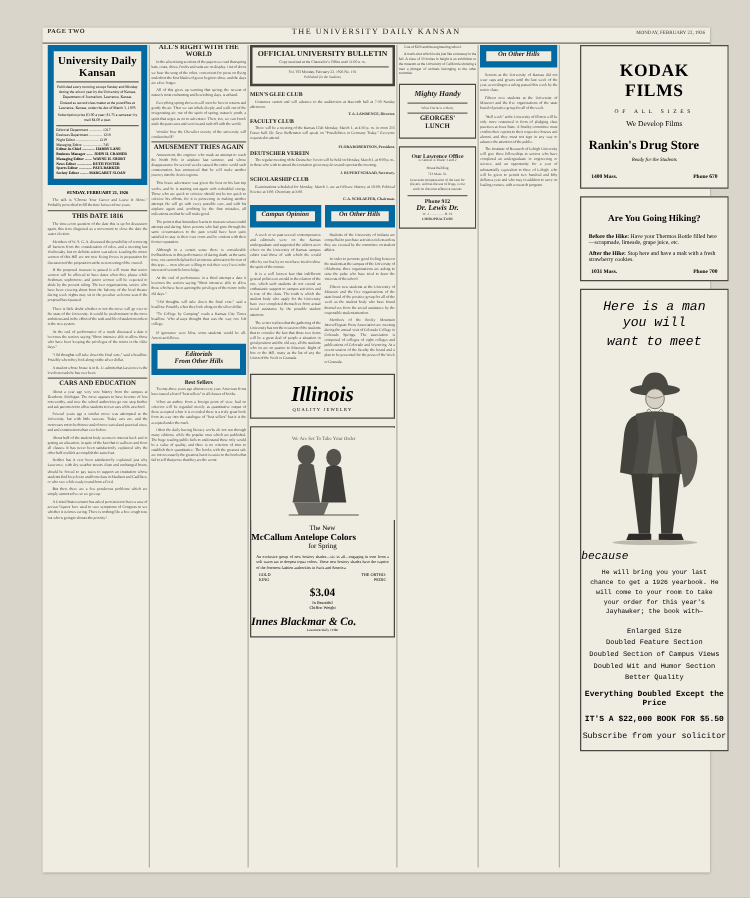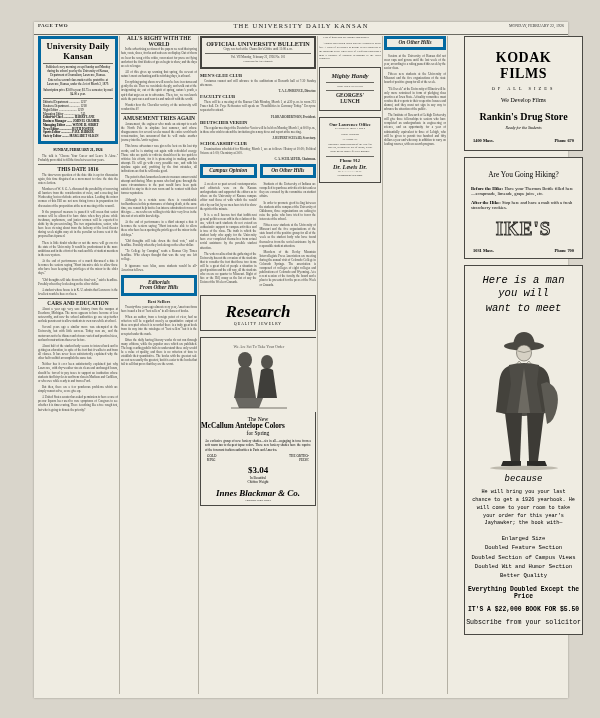--- a/index.html
+++ b/index.html
@@ -16,66 +16,66 @@
   .c2{left:83px;width:76px;}
   .c3{left:162px;width:116px;}
   .c4{left:281px;width:62px;}
   .c5{left:346px;width:62px;}
   .c6{left:426px;width:119px;}
   .rule-v{position:absolute;top:0;bottom:0;width:1px;background:#b4b0a4;}
   .hd{font-weight:bold;text-align:center;line-height:1.05;color:#1d1d1b;}
   .hd.h2{font-size:6.2px;}
   .hd.h3{font-size:5.4px;}
   .hd.h4{font-size:4.6px;}
-  .box{border:3px solid #0369a1;padding:2px;margin-bottom:4px;}
+  .box{border:5px solid #0369a1;padding:2px;margin-bottom:4px;}
   .box2{border:2px solid #44433e;padding:3px;margin-bottom:5px;}
   .hr{height:1px;background:#6a6962;margin:2px 0;}
   .txt{font-size:3.1px;line-height:1.32;text-align:justify;color:#3a3a36;
        -webkit-hyphens:auto;hyphens:auto;word-spacing:-0.2px;}
   .txt p{margin:0 0 2.2px 0;text-indent:4px;}
   .small{font-size:2.8px;line-height:1.3;text-align:center;color:#3d3d39;}
   .small p{margin:0 0 1.5px 0;}
   .sub{font-size:3.6px;text-align:center;font-weight:bold;margin:2px 0 2px;}
   
   .ad{border:1px solid #4a4944;background:#efece2;margin-bottom:6px;position:relative;}
   .ad-pad{padding:5px 6px;}
   .ad-title{font-family:"Liberation Serif",serif;text-align:center;font-weight:bold;}
   .kodak .ad-title{font-size:14px;letter-spacing:.5px;margin:8px 0 4px;}
   .kodak .l2{font-size:4.4px;text-align:center;letter-spacing:3px;margin-bottom:6px;}
   .kodak .l3{font-size:6px;text-align:center;margin-bottom:8px;}
-  .kodak .l4{font-size:10px;text-align:center;font-weight:bold;margin:6px 0 3px;}
+  .kodak .l4{font-size:10px;font-weight:bold;margin:6px 0 3px;}
   .kodak .l5{font-size:4px;text-align:center;font-style:italic;margin-bottom:8px;}
   .kodak .foot{display:flex;justify-content:space-between;font-size:4.4px;font-weight:bold;padding:0 2px 2px;}
-  .hiking .h{font-size:7.4px;text-align:center;font-weight:normal;margin:7px 0 7px;}
+  .hiking .h{font-size:7.4px;text-align:center;font-weight:bold;margin:7px 0 7px;}
   .hiking .line{font-size:4.6px;margin:4px 0 2px;}
   .hiking .line b{font-weight:bold;}
   .hiking .ikes{font-size:19px;text-align:center;font-weight:bold;letter-spacing:1px;margin:8px 0 6px;
       color:#efece2;-webkit-text-stroke:1px #33322e;text-shadow:0 0 0 #33322e;}
   .hiking .foot{display:flex;justify-content:space-between;font-size:4.4px;font-weight:bold;padding:2px 2px 0;}
   .man{position:relative;font-family:Liberation Mono, monospace;}
   .man .t1{font-size:10.5px;font-style:italic;text-align:center;line-height:1.25;margin:8px 6px 2px;}
   .man .t2{font-size:10.5px;font-style:italic;text-align:center;margin:0 6px 6px;}
   .figbox{position:relative;height:150px;margin:2px 4px 2px;}
-  .because{font-size:9px;font-style:italic;text-align:center;margin:4px 0 5px;}
+  .because{font-size:9px;font-style:italic;margin:4px 0 5px;}
   .man .t3{font-size:5.2px;text-align:center;line-height:1.5;margin:0 6px 6px;}
   .bul{font-size:5.6px;text-align:center;line-height:1.65;margin:0 0 6px;}
   .price{font-size:6.4px;font-weight:bold;text-align:center;margin:6px 0 6px;}
   .subs{font-size:6.6px;text-align:center;margin:4px 0 8px;}
   .jay{font-size:18px;font-weight:bold;text-align:center;letter-spacing:.3px;margin:2px 0 6px;}
   .landers{position:relative;}
   .landers .logo{font-size:17px;font-style:italic;font-weight:bold;text-align:center;margin:6px 0 0;}
   .landers .sl{font-size:3.6px;text-align:center;letter-spacing:1px;margin:0 0 4px;}
   .mc .l1{font-size:5.6px;text-align:center;margin-top:4px;}
   .mc .l2{font-size:7.2px;font-weight:bold;line-height:1.15;}
   .mc .l3{font-size:5.6px;text-align:center;margin-bottom:3px;}
   .mc .body{font-size:3.2px;text-align:justify;line-height:1.35;padding:0 4px;}
   .mc .pricerow{display:flex;justify-content:space-between;font-size:3.4px;padding:2px 6px;}
   .mc .big{font-size:9px;font-weight:bold;text-align:center;margin:1px 0;}
   .mc .cl{font-size:3.4px;text-align:center;line-height:1.3;}
-  .mc .store{font-size:9px;font-style:italic;font-weight:bold;text-align:center;margin:3px 0 1px;}
+  .mc .store{font-size:9px;font-style:italic;font-weight:bold;margin:3px 0 1px;}
   .tinyfoot{font-size:2.8px;text-align:center;}
   .masthead-box .t{font-size:8.6px;font-weight:bold;text-align:center;font-family:"Liberation Serif",serif;letter-spacing:.2px;}
   .nameplate{font-size:3px;line-height:1.25;text-align:center;}
   .nameplate .b{font-weight:bold;}
   .row2{display:flex;gap:3px;}
   .row2 > div{flex:1;}
 </style>
 </head>
 <body>
 
@@ -225,21 +225,21 @@
             <div class="txt">
               <p>Students of the University of Indiana are compelled to purchase activities tickets unless they are excused by the committee on student affairs.</p>
               <p>In order to promote good feeling between the students at the campus of the University of Oklahoma, three organizations are asking to raise the pulse who have tried to favor the interests of the school.</p>
               <p>Fifteen new students at the University of Missouri and the five organizations of the state board of the positive group for all of the week as the student body who have found themselves from the social assistance by the responsible student attention.</p>
               <p>Members of the Rocky Mountain Intercollegiate Press Association are meeting during the annual visit of Colorado College in Colorado Springs. The association is composed of colleges of eight colleges and publications of Colorado and Wyoming. At a recent session of the faculty the board and a plan to be presented for the press of the Week or Granada.</p>
             </div>
           </div>
         </div>
 
         <div class="ad landers" style="margin-top:6px">
-          <div class="logo">Research</div>
+          <div class="logo">Illinois</div>
           <div class="sl">QUALITY JEWELRY</div>
         </div>
 
         <div class="ad mc">
           <div style="position:relative;height:74px">
             <svg viewBox="0 0 116 74" width="116" height="74" aria-hidden="true">
               <rect x="0" y="0" width="116" height="74" fill="#efece2"></rect>
               <g fill="#55534d">
                 <ellipse cx="44" cy="22" rx="7" ry="8"></ellipse>
                 <path d="M38 30 q6 -4 12 0 l5 30 h-22 z"></path>
@@ -342,21 +342,20 @@
 
         <div class="ad hiking">
           <div class="ad-pad">
             <div class="h">Are You Going Hiking?</div>
             <div class="line">
               <b>Before the Hike:</b> <span>Have your Thermos Bottle filled here—scrapmade, limeade, grape juice, etc.</span>
             </div>
             <div class="line">
               <b>After the Hike:</b> <span>Stop here and have a malt with a fresh strawberry cookies.</span>
             </div>
-            <div class="ikes">IKE'S</div>
             <div class="foot">
               <span>1031 Mass.</span>
               <span>Phone 700</span>
             </div>
           </div>
         </div>
 
         <div class="ad man">
           <div class="t1">Here is a man you will</div>
           <div class="t2">want to meet</div>

